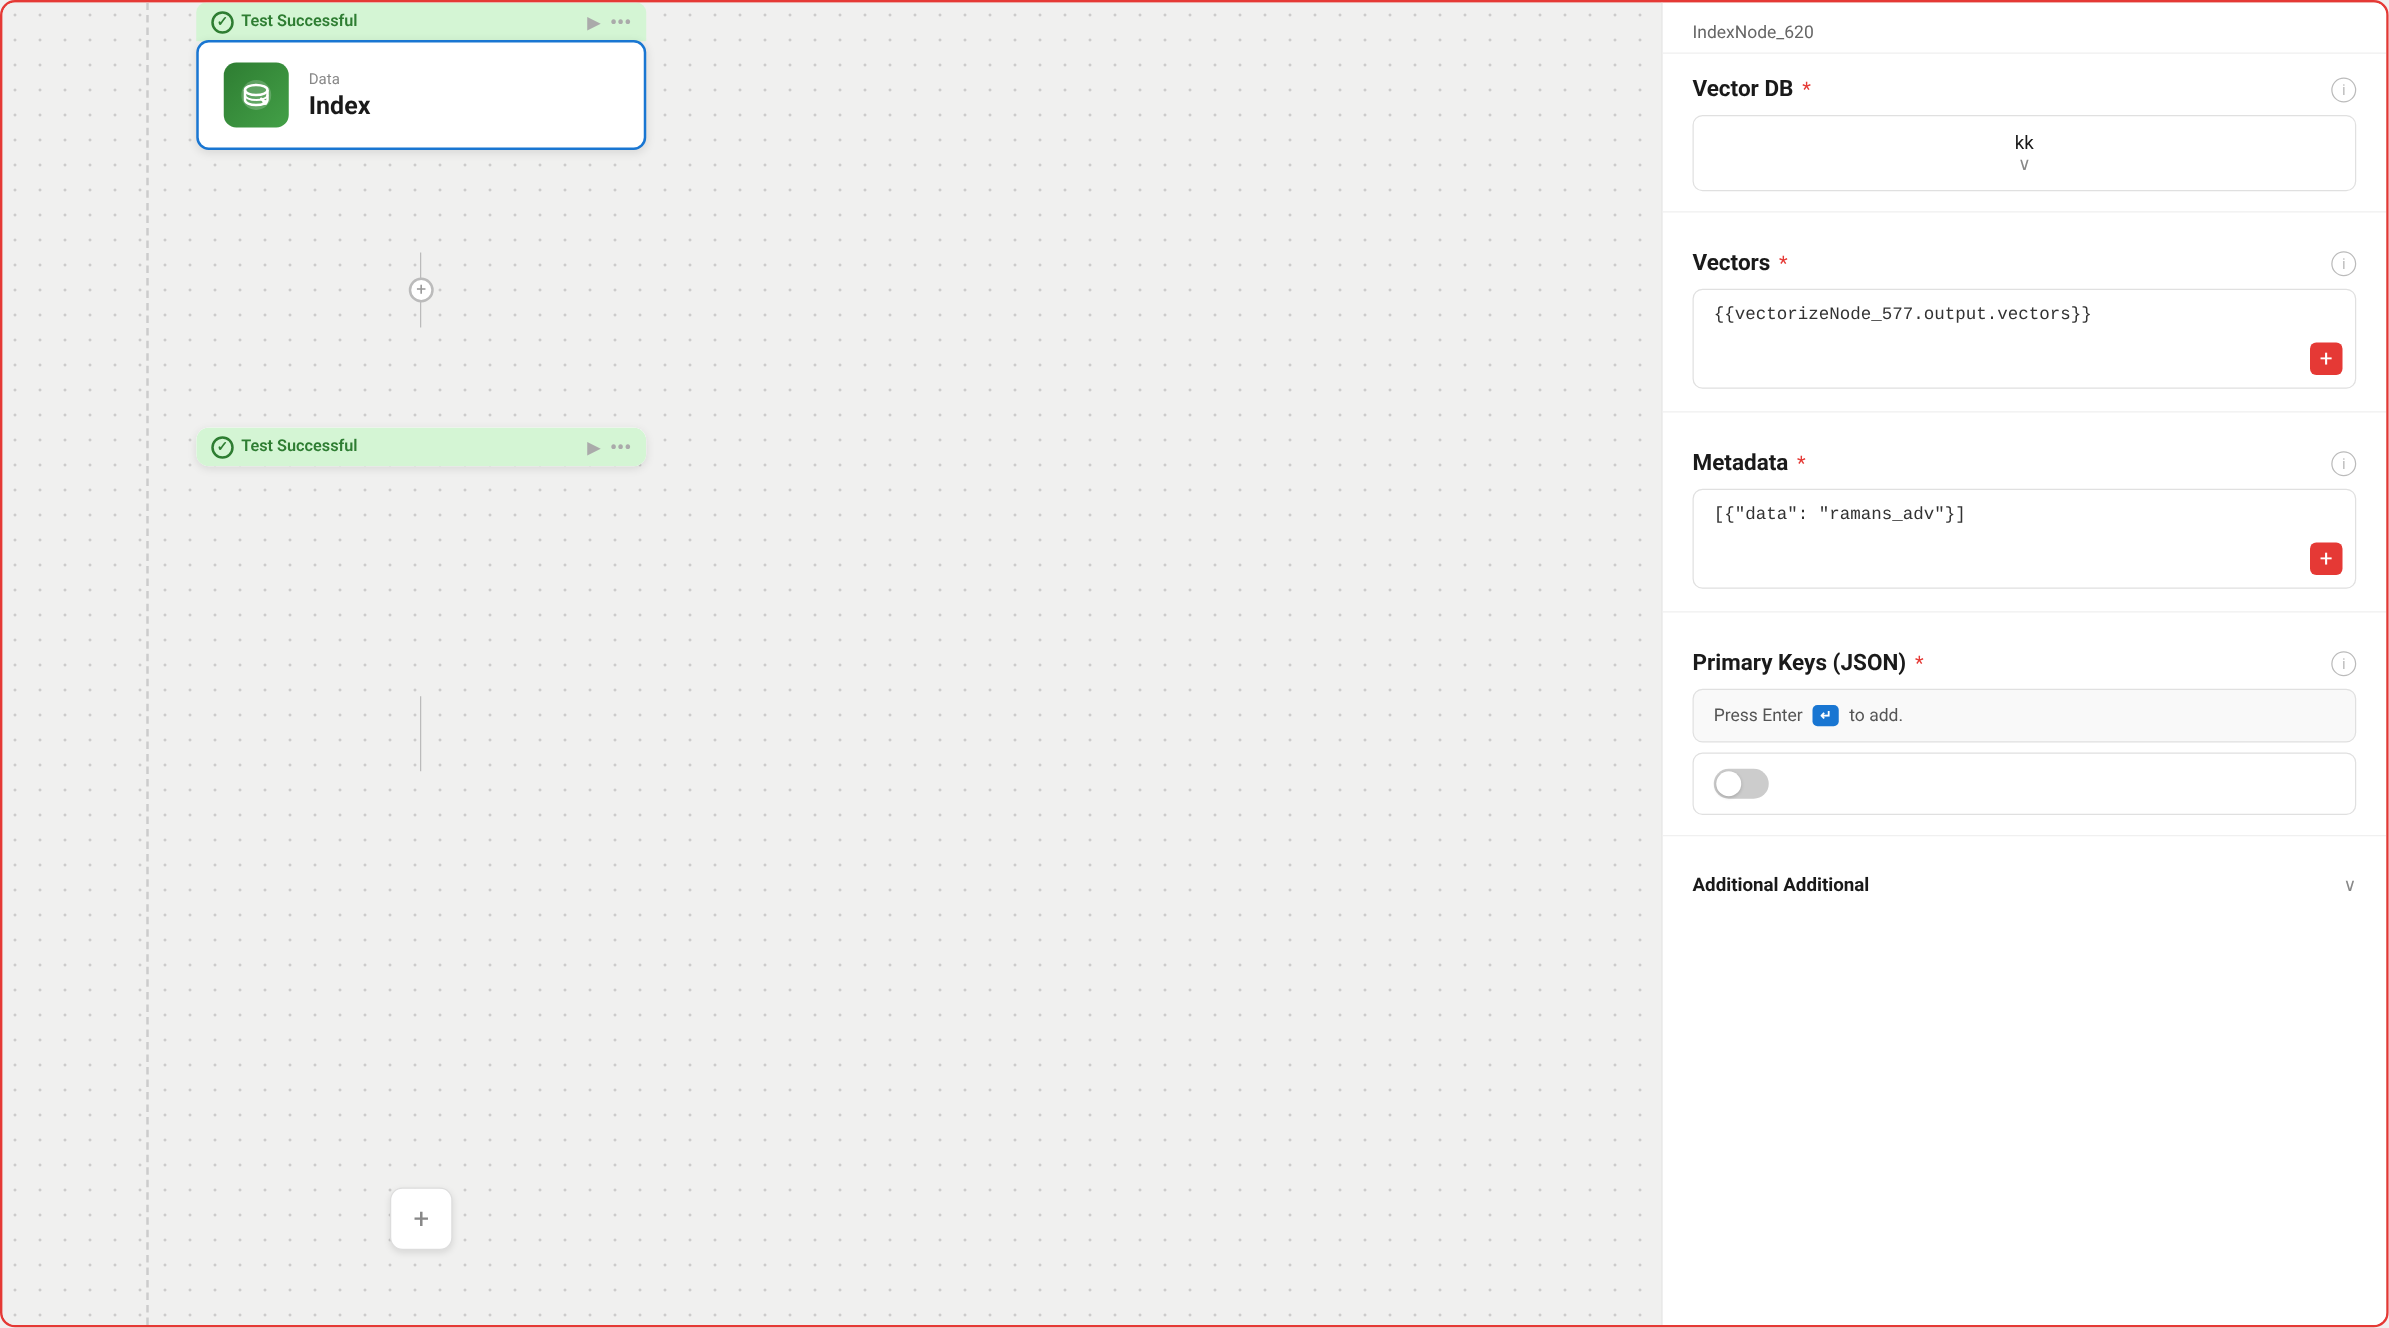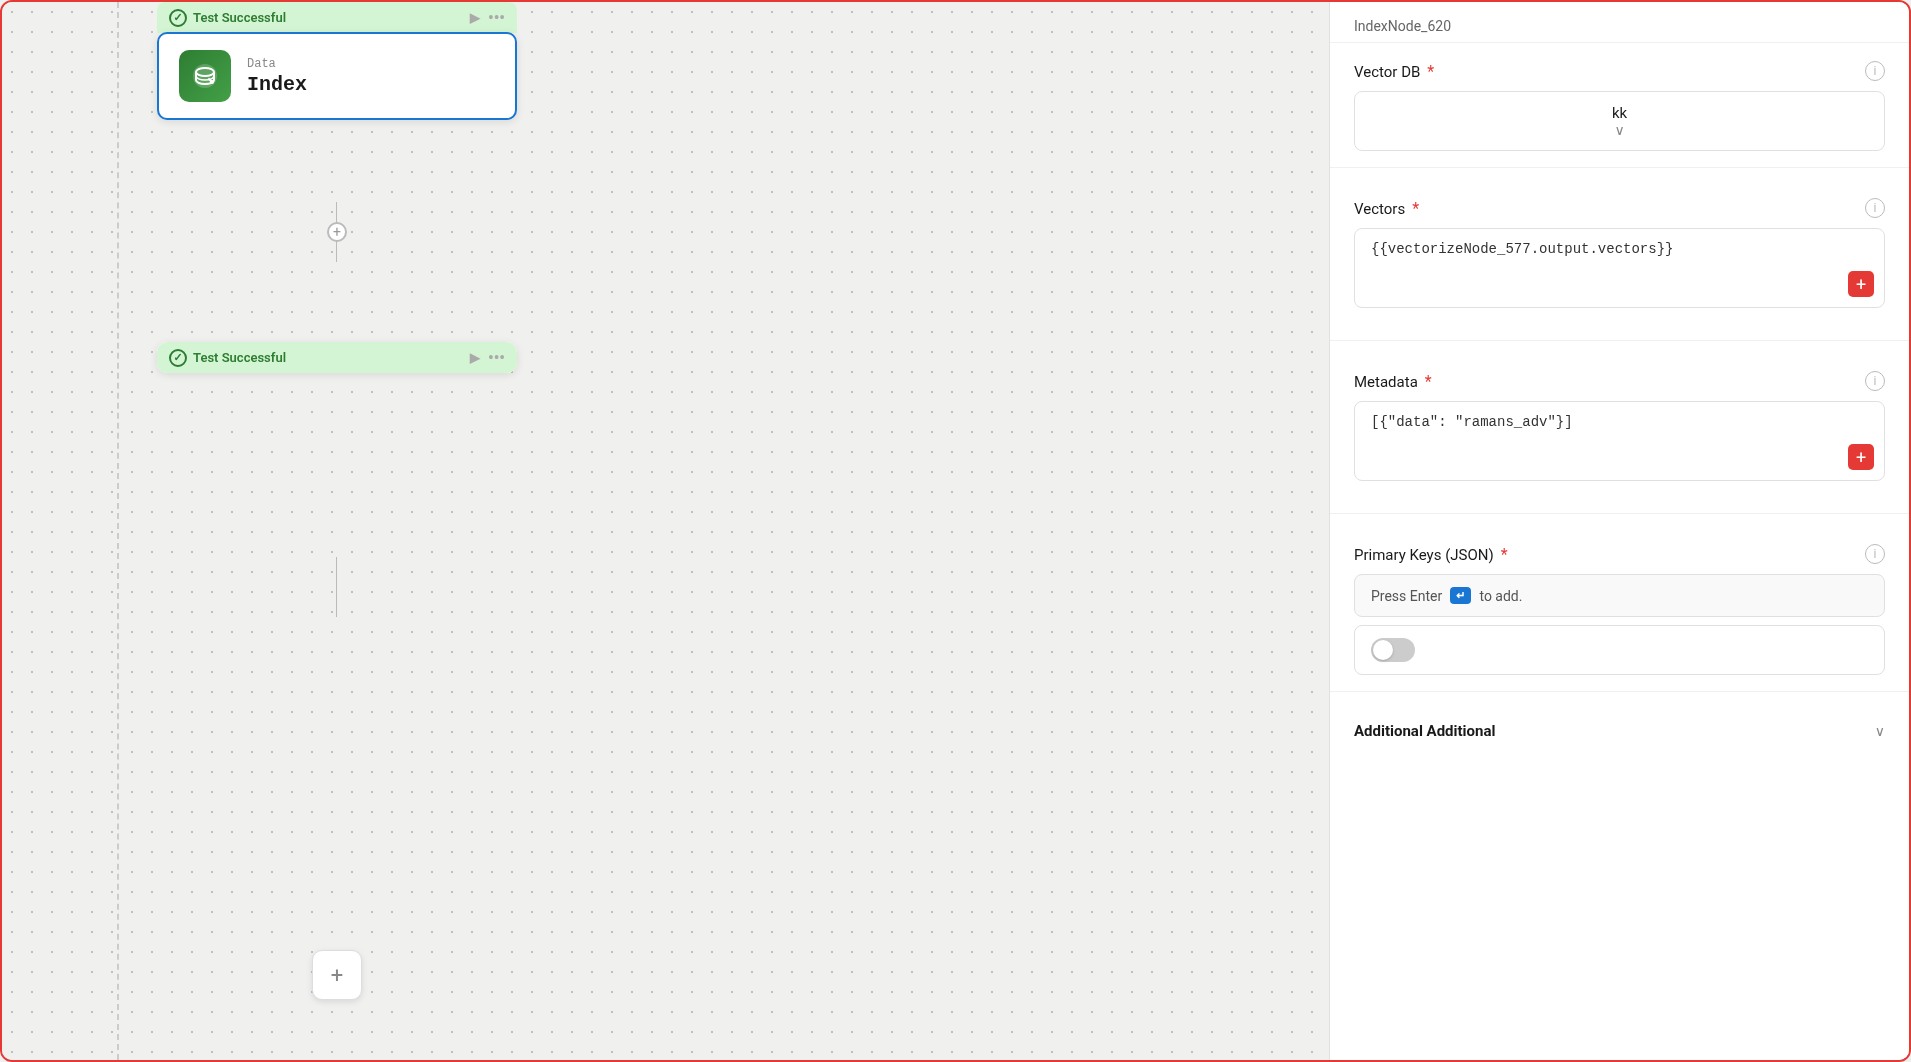--- a/index.html
+++ b/index.html
@@ -148,21 +148,20 @@
 
     .node-name {
       font-size: 20px;
       font-weight: 700;
       color: #1a1a1a;
     }
 
     
     .node-card.selected {
       border: 2px solid #1976d2;
-      font-family: Liberation Mono, monospace;
     }
 
     
     .plus-button {
       position: absolute;
       bottom: 30px;
       left: 50%;
       transform: translateX(-50%);
       width: 50px;
       height: 50px;
@@ -201,22 +200,22 @@
     }
 
     .panel-field-label {
       display: flex;
       align-items: center;
       justify-content: space-between;
       margin-bottom: 10px;
     }
 
     .panel-field-title {
-      font-size: 15px;
-      font-weight: 400;
+      font-size: 18px;
+      font-weight: 700;
       color: #1a1a1a;
     }
 
     .required-star {
       color: #e53935;
       margin-left: 3px;
     }
 
     .info-icon {
       width: 20px;
@@ -253,21 +252,21 @@
     }
 
     
     .text-field-wrapper {
       position: relative;
       border: 1px solid #e0e0e0;
       border-radius: 8px;
       min-height: 80px;
       padding: 12px 16px;
       background: #fff;
-      margin-bottom: 20px;
+      margin-bottom: 6px;
     }
 
     .text-field-content {
       font-size: 14px;
       color: #333;
       font-family: 'Courier New', monospace;
       word-break: break-all;
     }
 
     .plus-badge {

